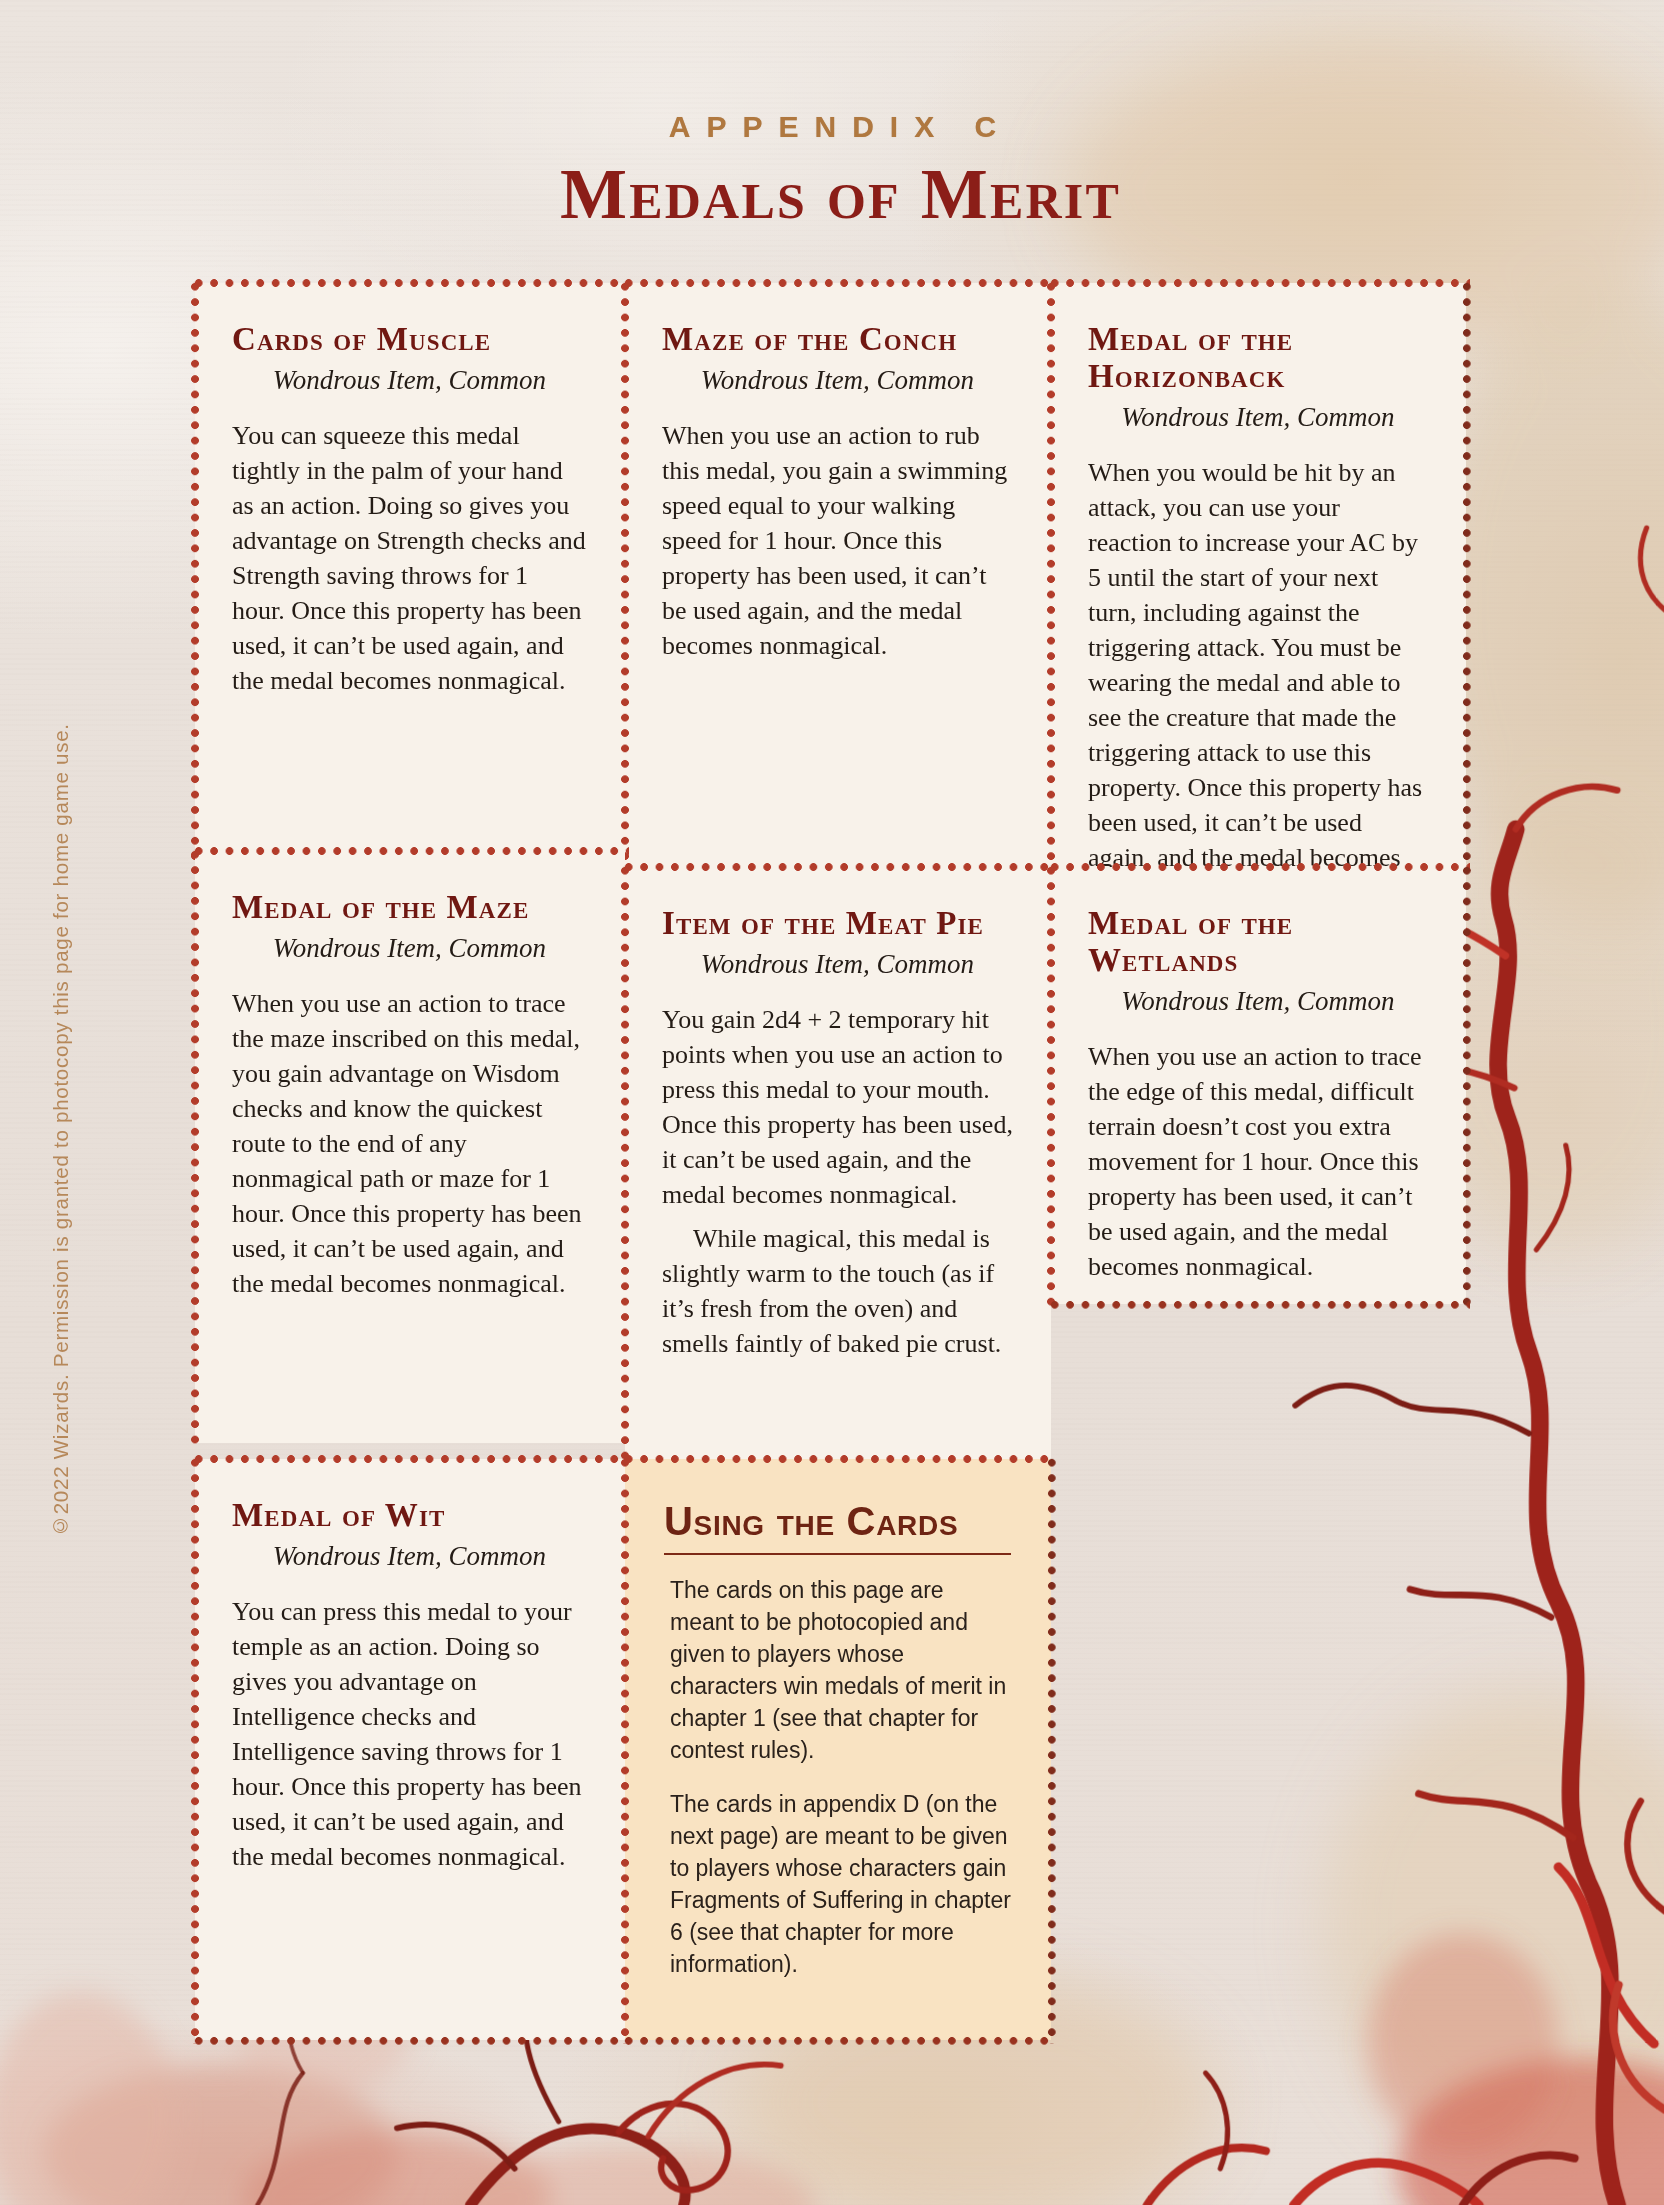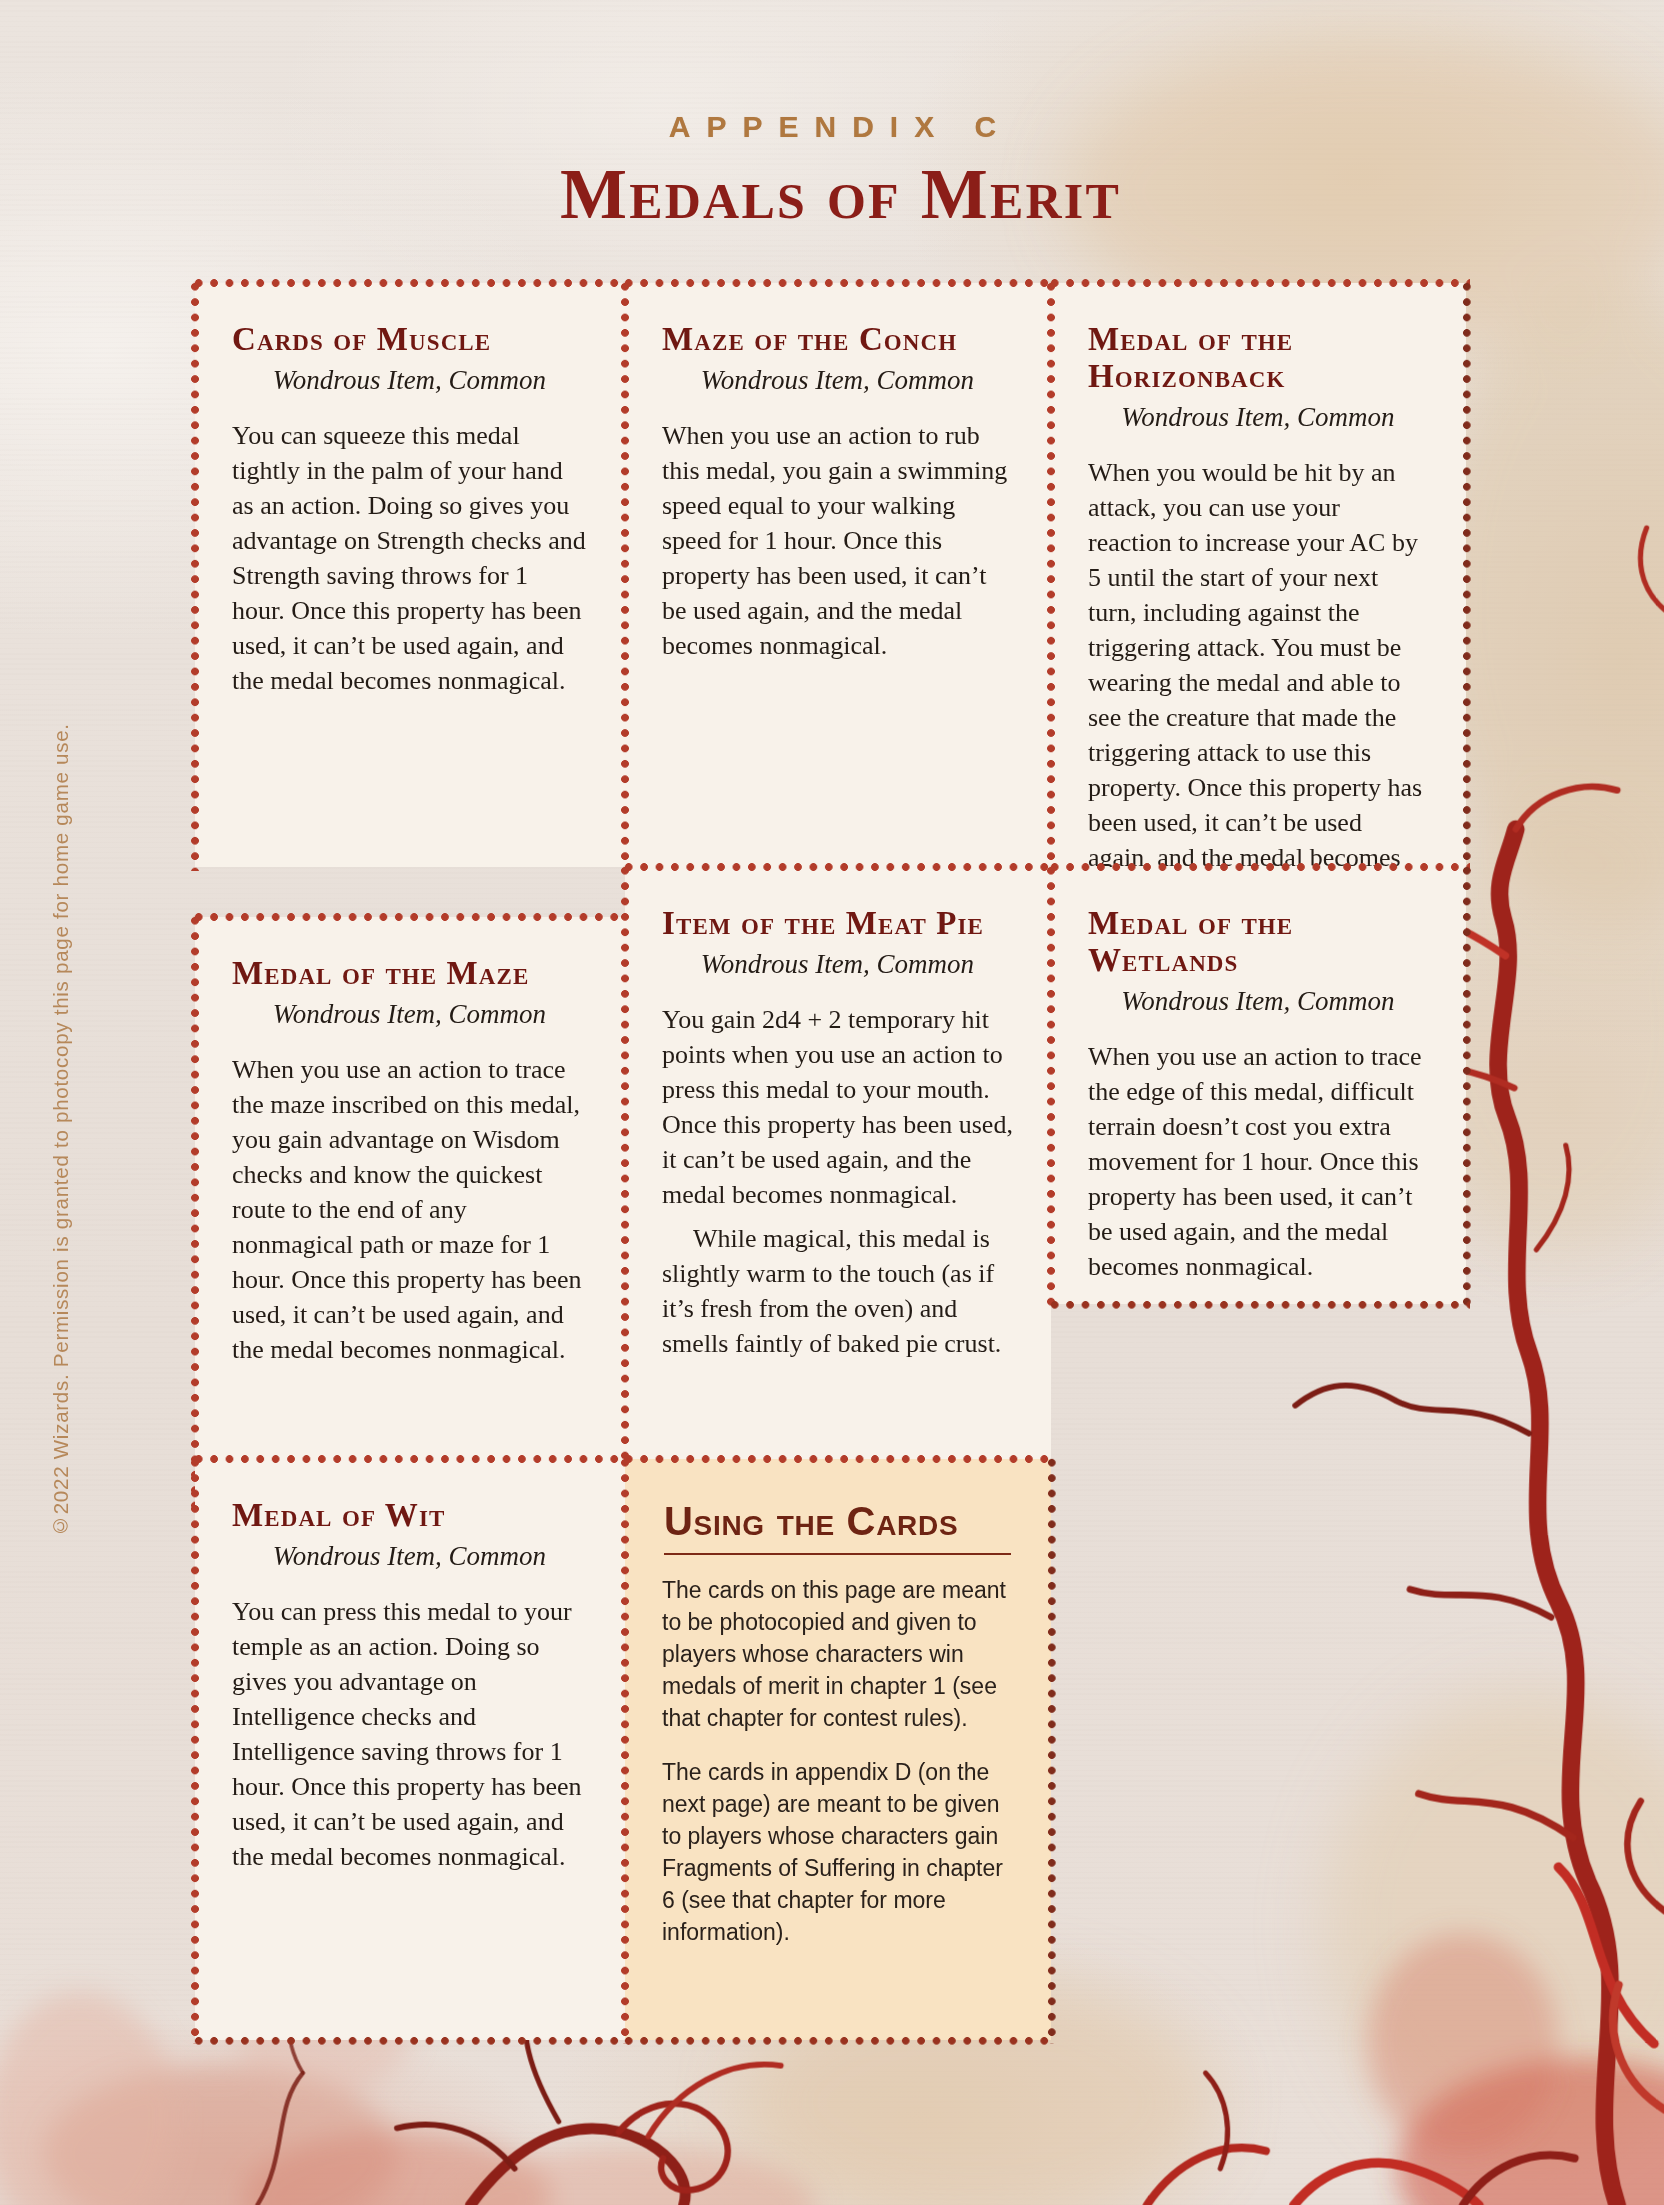--- a/index.html
+++ b/index.html
@@ -37,21 +37,21 @@
   }
 
   .card{
     position:absolute;z-index:2;box-sizing:border-box;
     background:#f8f2ea;padding:38px 38px 0 37px;
   }
   .card.peach{background:#f9e3c2;}
   .pos-muscle  {left:195px; top:283px;  width:430px; height:584px;}
   .pos-conch   {left:625px; top:283px;  width:426px; height:584px;}
   .pos-horizon {left:1051px;top:283px;  width:415px; height:584px;}
-  .pos-maze    {left:195px; top:917px; width:430px; height:592px;}
+  .pos-maze    {left:195px; top:851px; width:430px; height:592px;}
   .pos-meatpie {left:625px; top:867px; width:426px; height:592px;}
   .pos-wetlands{left:1051px;top:867px; width:415px; height:437px;}
   .pos-wit     {left:195px; top:1459px; width:430px; height:581px;}
   .pos-using   {left:625px; top:1459px; width:426px; height:581px;}
 
   .edge{position:absolute;pointer-events:none;z-index:3;}
   .edge-top,.edge-bottom{
     left:-4.4px;right:-4.4px;height:9.6px;
     background-image:radial-gradient(circle at 7.7px 4.8px, var(--dc,#b33c2a) 3.5px, rgba(179,60,42,0) 4px);
     background-size:15.4px 9.6px;background-repeat:repeat-x;
@@ -73,21 +73,21 @@
   .card-subtitle{margin:7.4px 0 0 0;font-style:italic;font-size:27px;line-height:1.15;color:#241c16;text-align:center;}
   .card-body{margin:22px 0 0 0;font-size:26px;line-height:35px;color:#241c16;}
   .card-body.follow{margin-top:9px;text-indent:31px;}
 
   .using-title{
     margin:2px;font-family:"Liberation Sans",sans-serif;font-variant:small-caps;font-weight:700;
     font-size:40px;letter-spacing:0.7px;color:#6e2413;
     padding-bottom:9px;border-bottom:2.9px solid #7d2a16;
   }
   .using-body{
-    margin:19px 0 0 0;font-family:"Liberation Sans",sans-serif;
+    margin:19px 0 0 8px;font-family:"Liberation Sans",sans-serif;
     font-size:23px;line-height:32px;color:#2a211b;
   }
   .using-body + .using-body{margin-top:22px;}
 </style>
 </head>
 <body>
 
 <div class="page">
   <div class="paper-grain"></div>
 

